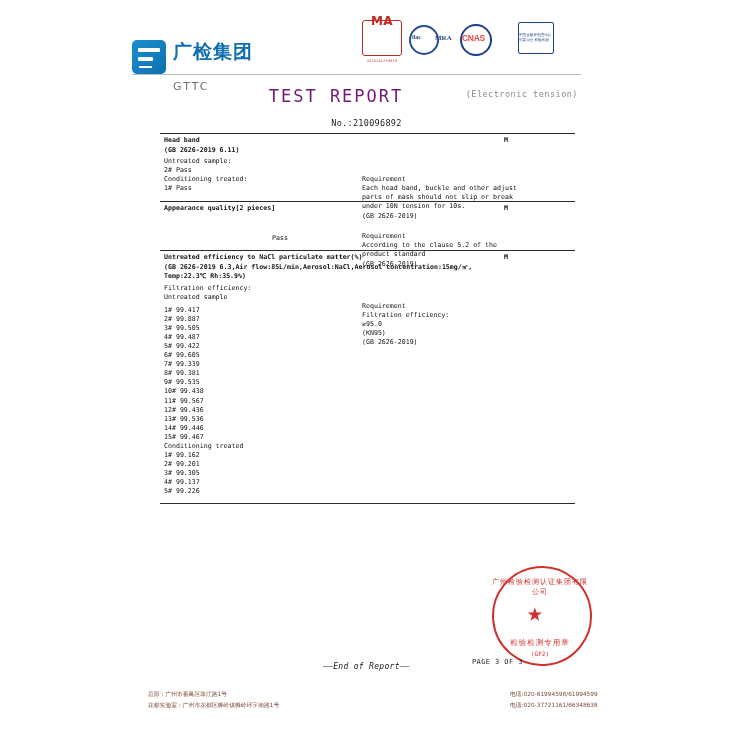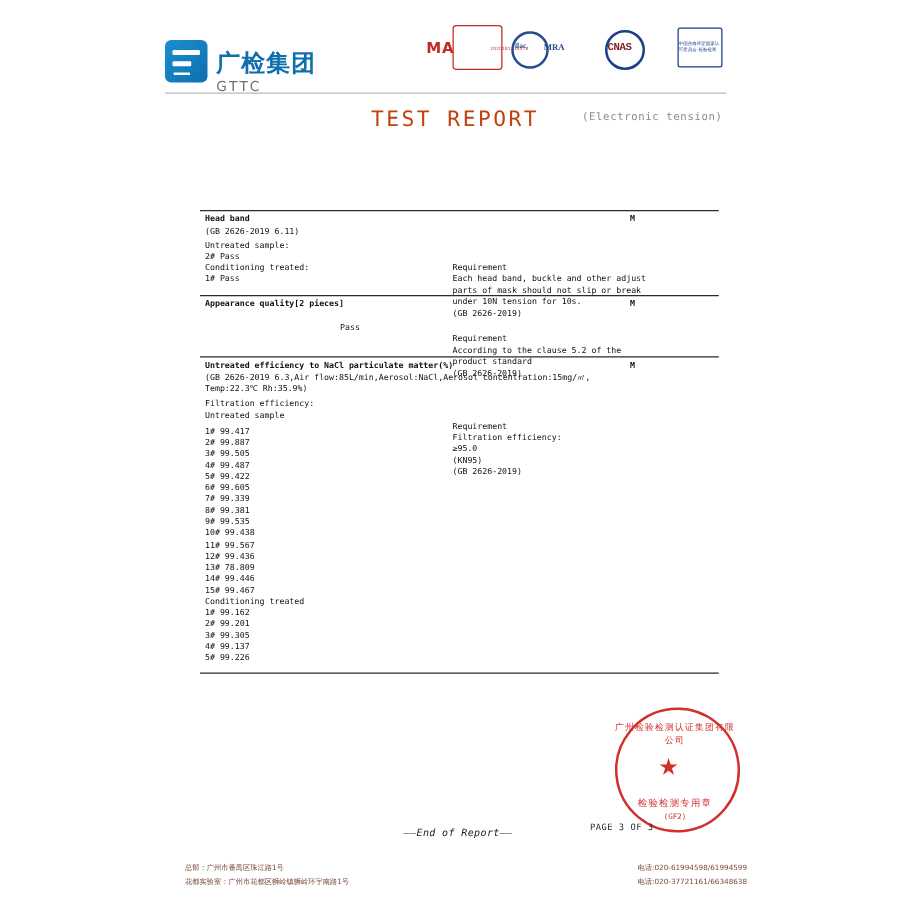--- a/index.html
+++ b/index.html
@@ -32,97 +32,97 @@
   .logo-mark:after{
     content:"";position:absolute;left:6px;top:17px;width:15px;height:4px;background:#fff;border-radius:1px;
     box-shadow:0 8px 0 -1px #fff;
   }
   .logo-cn{
     font-family:"DejaVu Sans", sans-serif;
     font-size:19px;font-weight:bold;color:#0f6fae;letter-spacing:1px;line-height:1.05;margin-top:20px;
   }
   .logo-en{
     font-family:"DejaVu Sans", sans-serif;
-    font-size:11px;color:#6f7276;letter-spacing:2px;margin-top:1px;
+    font-size:11px;color:#6f7276;letter-spacing:2px;margin-top:18px;
   }
   .cert-marks{
     position:absolute;left:362px;top:12px;display:flex;align-items:center;gap:6px;
   }
   .cma{
     width:38px;height:34px;border:1px solid #c02a22;border-radius:3px;
-    display:flex;flex-direction:row;align-items:center;justify-content:center;
+    display:flex;flex-direction:column;align-items:center;justify-content:center;
     color:#c02a22;font-family:"DejaVu Sans", sans-serif;gap:29px;
   }
   .cma .big{font-size:12px;font-weight:bold;letter-spacing:0.5px;}
   .cma .sm{font-size:3.4px;letter-spacing:0.2px;margin-top:2px;}
   .ilac{
     width:46px;height:34px;border-radius:3px;
     display:flex;align-items:center;justify-content:center;
     color:#2a4b8d;font-family:Liberation Serif, serif;font-size:8px;font-weight:bold;
     position:relative;
   }
   .ilac .ring{
     position:absolute;left:1px;top:4px;width:26px;height:26px;border:2px solid #2a4b8d;border-radius:50%;
   }
   .ilac .txt{position:absolute;left:4px;top:13px;font-size:6px;color:#2a4b8d;}
   .ilac .mra{position:absolute;left:27px;top:13px;font-size:7px;color:#2a4b8d;}
   .cnas{
     width:52px;height:34px;border-radius:3px;
     display:flex;align-items:center;justify-content:center;position:relative;
-    color:#7f1d1d;font-family:Liberation Mono, monospace;margin-left:24px;
+    color:#ef4444;font-family:Liberation Sans, sans-serif;
   }
   .cnas .ring2{
     position:absolute;left:0;top:3px;width:28px;height:28px;border:2px solid #1b3f8b;border-radius:50%;
   }
   .cnas .lbl{position:absolute;left:2px;top:12px;font-size:8.5px;font-weight:bold;letter-spacing:-0.3px;}
   .cnas-side{
     width:34px;height:30px;border:1px solid #1b3f8b;border-radius:2px;
     color:#1b3f8b;font-size:3.6px;font-family:"DejaVu Sans", sans-serif;
     display:flex;flex-direction:column;align-items:center;justify-content:center;line-height:1.5;
   }
   .header-rule{
     position:absolute;left:132px;top:66px;width:449px;height:0;border-top:1px solid #b9b9b9;
   }
   
   .title{
     position:absolute;left:0;top:86px;width:672px;text-align:center;
-    font-size:17px;letter-spacing:2px;color:#c2410c;padding-left:28px;
+    font-size:17px;letter-spacing:2px;color:#701a75;
   }
   .elec{
     position:absolute;right:155px;top:89px;
     font-size:8.5px;color:#8b8b8b;letter-spacing:0.5px;
   }
   .reportno{
     position:absolute;left:0;top:118px;width:733px;text-align:center;
     font-size:8.5px;color:#1a1a1a;letter-spacing:0.3px;
   }
   
   .tbl{
     position:absolute;left:160px;top:133px;width:415px;
     border-top:1.4px solid #2b2b2b;
     border-bottom:1.4px solid #2b2b2b;
-    font-size:6.6px;line-height:9.1px;color:#111;margin-top:35px;
+    font-size:6.6px;line-height:9.1px;color:#111;
   }
   .sec{position:relative;}
   .sec + .sec{border-top:1.1px solid #2b2b2b;}
   .sec-title{
     position:relative;padding:2px 0 1px 4px;font-weight:bold;
   }
   .sec-title .m{position:absolute;left:344px;top:2px;font-weight:bold;}
   .cols{position:relative;min-height:10px;padding-bottom:2px;}
   .c-left{
     position:absolute;left:4px;top:0;width:190px;white-space:pre-line;
   }
   .c-mid{
     position:absolute;left:112px;top:0;width:80px;
   }
   .c-right{
     position:absolute;left:202px;top:18px;width:205px;white-space:pre-line;
   }
-  .blocktext{padding:0 0 2px 4px;white-space:pre-line;}
+  .blocktext{padding:0 0 2px 4px;white-space:pre-line;font-weight:bold;}
   .figs{
     position:relative;padding-left:4px;white-space:pre-line;
   }
   
   .stamp{
     position:absolute;left:492px;top:566px;width:100px;height:100px;
   }
   .stamp .ring{
     position:absolute;left:0;top:0;width:96px;height:96px;
     border:2.5px solid #d2302c;border-radius:50%;
@@ -185,20 +185,21 @@
         <div class="ring2"></div>
         <div class="lbl">CNAS</div>
       </div>
       <div class="cnas-side">中国合格评定国家认可委员会 检验检测</div>
     </div>
     <div class="header-rule"></div>
   </div>
 
   <div class="title">TEST REPORT</div>
   <div class="elec">(Electronic tension)</div>
+  <div class="reportno">No.:210096892</div>
 
   <div class="tbl">
 
     <div class="sec">
       <div class="sec-title">
         <span>Head band</span>
         <span class="m">M</span>
       </div>
       <div class="blocktext">(GB 2626-2019 6.11)</div>
       <div class="cols" style="height:42px">
@@ -213,21 +214,21 @@
 (GB 2626-2019)</div>
       </div>
     </div>
 
     <div class="sec">
       <div class="sec-title">
         <span>Appearance quality[2 pieces]</span>
         <span class="m">M</span>
       </div>
       <div class="cols" style="height:34px">
-        <div class="c-mid" style="top:9px">Pass</div>
+        <div class="c-mid" style="top:20px">Pass</div>
         <div class="c-right">Requirement
 According to the clause 5.2 of the
 product standard
 (GB 2626-2019)</div>
       </div>
     </div>
 
     <div class="sec">
       <div class="sec-title">
         <span>Untreated efficiency to NaCl particulate matter(%)</span>
@@ -249,21 +250,21 @@
 3#  99.505
 4#  99.487
 5#  99.422
 6#  99.605
 7#  99.339
 8#  99.381
 9#  99.535
 10# 99.438
 11# 99.567
 12# 99.436
-13# 78.809
+13# 99.536
 14# 99.446
 15# 99.467</div>
       <div class="figs">Conditioning treated</div>
       <div class="figs" style="padding-bottom:6px" id="vals-cond">1#  99.162
 2#  99.201
 3#  99.305
 4#  99.137
 5#  99.226</div>
     </div>
 

